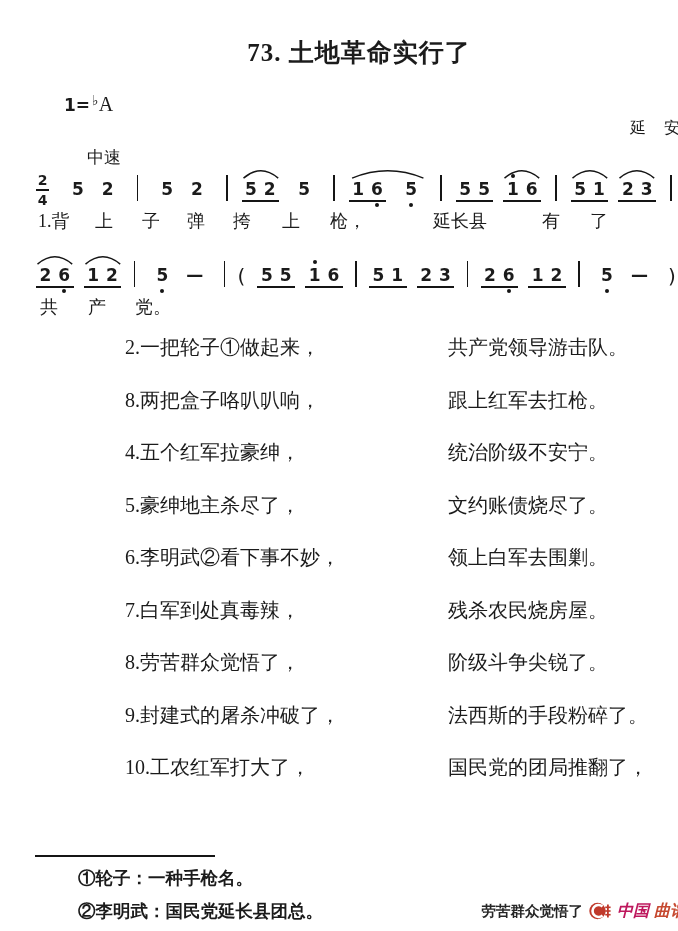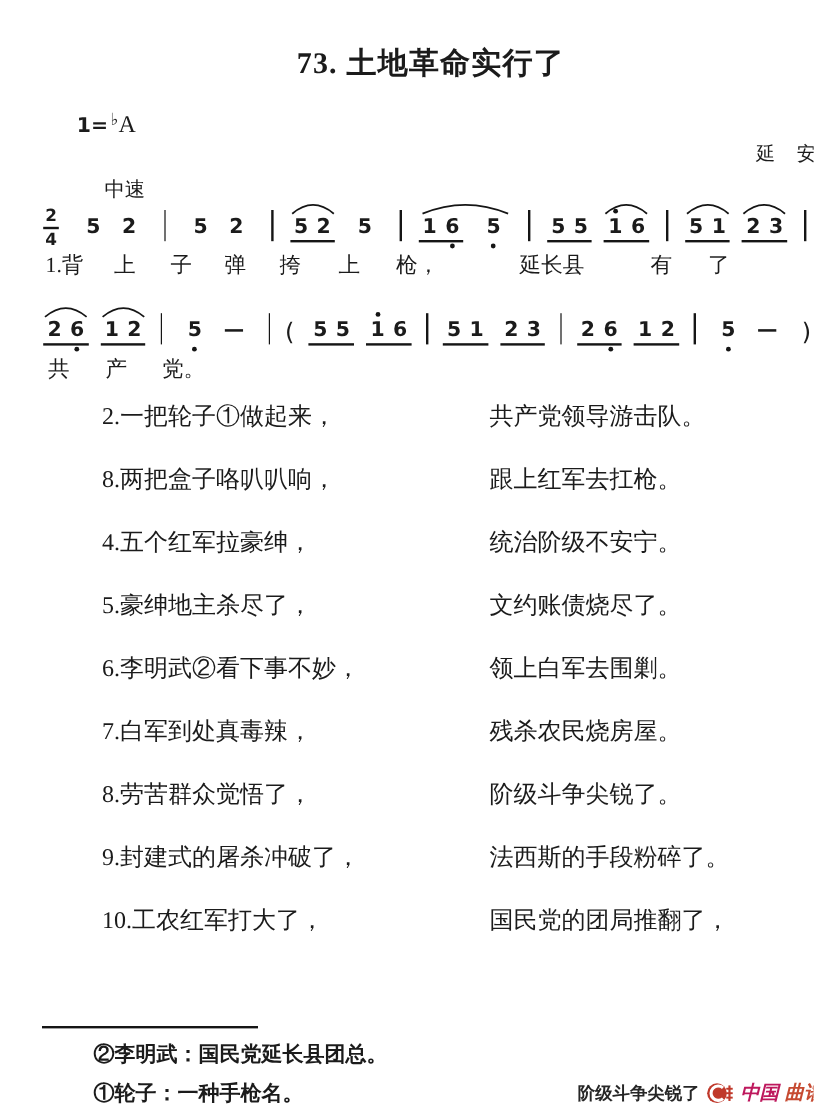--- a/index.html
+++ b/index.html
@@ -43,21 +43,21 @@
   .endbar .thick{display:block;width:5px;height:30px;background:#151515;}
   .paren{font-size:20px;line-height:20px;margin-bottom:2px;font-family:"DejaVu Sans","Liberation Sans",sans-serif;}
 
   .ts{display:flex;flex-direction:column;align-items:center;margin-bottom:-5px;
       font-family:"DejaVu Sans","Liberation Sans",sans-serif;font-weight:700;font-size:14px;line-height:1;}
   .ts .tsbar{width:13px;height:1.6px;background:#151515;margin:2px 0;}
 
   
   .verses{position:absolute;left:85px;top:336px;right:30px;}
   .verse-row{display:flex;margin-bottom:30.5px;font-size:20px;line-height:22px;}
-  .verse-left{width:323px;white-space:nowrap;}
+  .verse-left{width:323px;white-space:nowrap;margin-left:40px;}
   .verse-right{white-space:nowrap;}
 
   
   .footnote-rule{position:absolute;left:35px;top:855px;width:180px;height:2px;background:#151515;}
   .footnotes{position:absolute;left:78px;top:862px;font-size:17.5px;line-height:33px;font-weight:600;}
 
   
   .footer{position:absolute;right:16px;top:899px;display:flex;align-items:center;gap:5px;}
   .footer .uploaded{font-family:"DejaVu Sans","Liberation Sans",sans-serif;font-weight:700;font-size:14.5px;color:#262626;}
   .footer .site{font-family:"DejaVu Sans","Liberation Sans",sans-serif;font-weight:700;font-style:italic;font-size:16px;}
@@ -285,26 +285,26 @@
       <span class="verse-right">法西斯的手段粉碎了。</span>
     </div>
     <div class="verse-row">
       <span class="verse-left">10.工农红军打大了，</span>
       <span class="verse-right">国民党的团局推翻了，</span>
     </div>
   </div>
 
   <div class="footnote-rule"></div>
   <div class="footnotes">
+    <div>①轮子：一种手枪名。</div>
     <div>②李明武：国民党延长县团总。</div>
-    <div>①轮子：一种手枪名。</div>
   </div>
 
   <div class="footer">
-    <span class="uploaded">阶级斗争尖锐了</span>
+    <span class="uploaded">劳苦群众觉悟了</span>
     <svg class="logo" width="24" height="24" viewBox="0 0 24 24">
       <circle cx="9.5" cy="12" r="8.2" fill="#c0392b"></circle>
       <path d="M14.5 7.5 A6 6 0 1 0 14.5 16.5" fill="none" stroke="#ffffff" stroke-width="2.6"></path>
       <rect x="19" y="5.5" width="1.8" height="13" fill="#c0392b"></rect>
       <rect x="17.2" y="7.5" width="5.4" height="1.6" fill="#c0392b"></rect>
       <rect x="17.2" y="11.2" width="5.4" height="1.6" fill="#c0392b"></rect>
       <rect x="17.2" y="14.9" width="5.4" height="1.6" fill="#c0392b"></rect>
     </svg>
     <span class="site site-dark">中国</span>
       <span class="site site-red">曲谱网</span>

